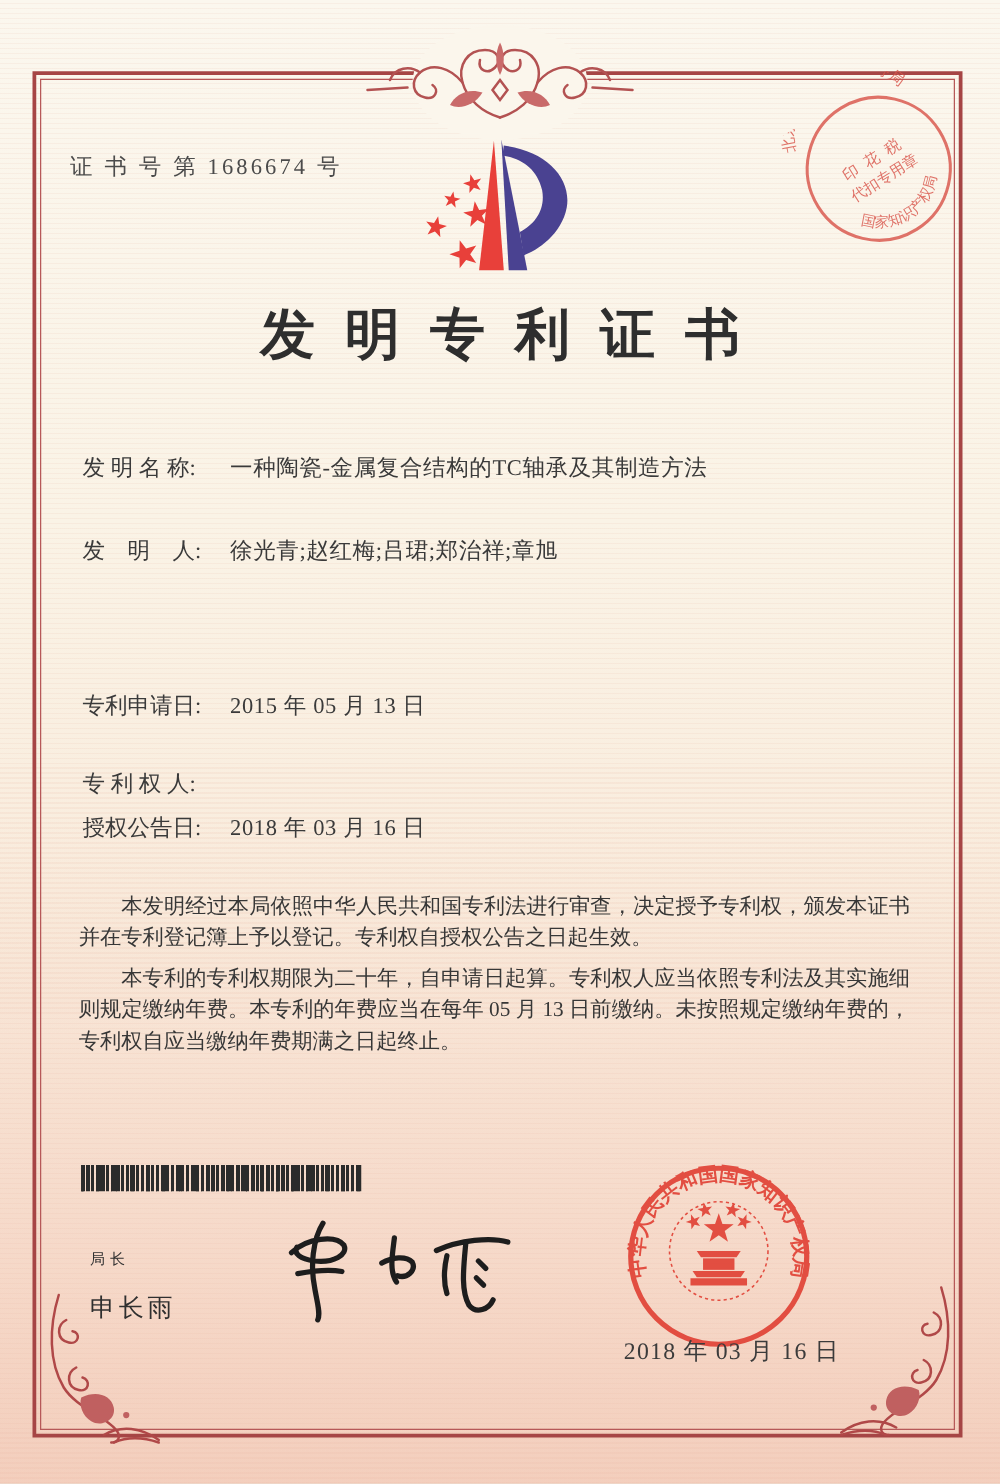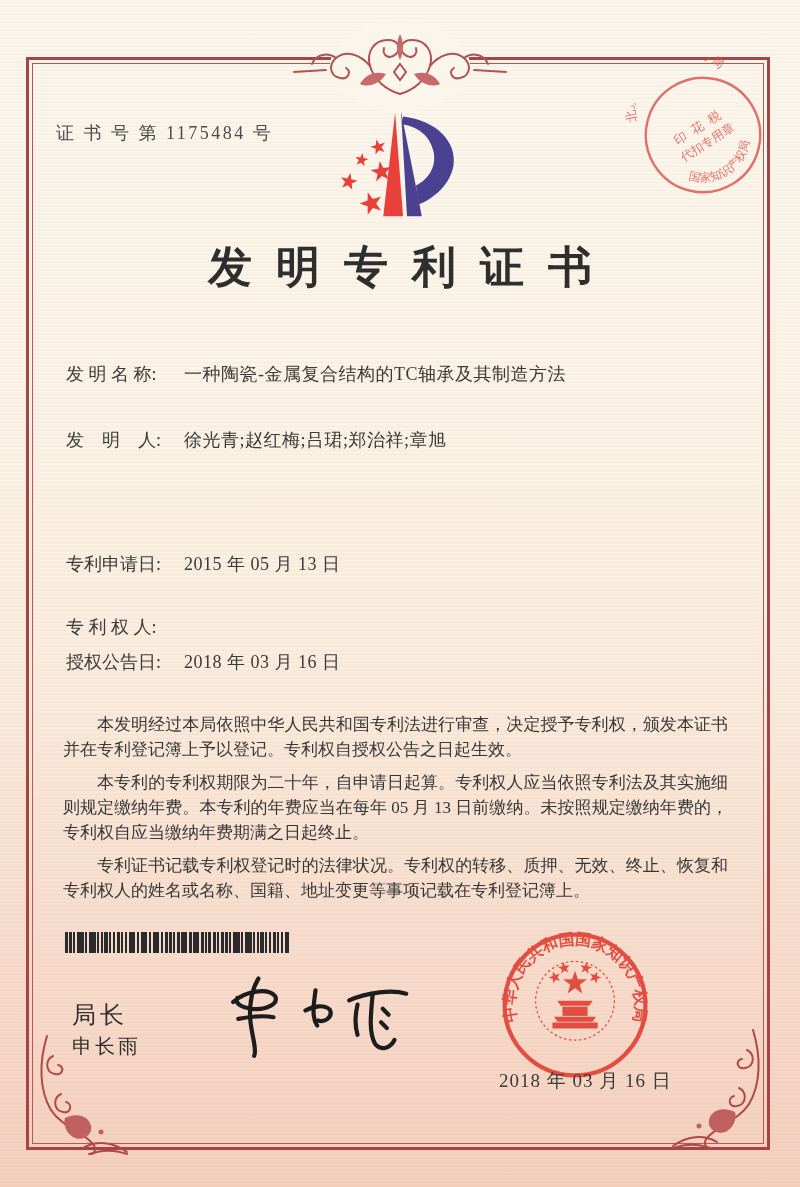--- a/index.html
+++ b/index.html
@@ -47,21 +47,21 @@
     font-size:17px;line-height:25px;color:#373737;text-align:justify;
   }
   .body-text p{margin:0 0 8px 0;text-indent:2em;}
   .barcode{
     position:absolute;left:65px;top:932px;width:224px;height:21px;z-index:3;
     background-image:
       repeating-linear-gradient(90deg,#2b2b2b 0 2px,transparent 2px 4px),
       repeating-linear-gradient(90deg,#2b2b2b 0 1px,transparent 1px 6px),
       repeating-linear-gradient(90deg,#2b2b2b 0 3px,transparent 3px 13px);
   }
-  .director-label{position:absolute;left:72px;top:999px;z-index:3;font-size:24px;color:#2f2f2f;letter-spacing:4px;}
+  .director-label{position:absolute;left:72px;top:999px;z-index:3;font-size:12px;color:#2f2f2f;letter-spacing:4px;}
   .director-name{position:absolute;left:72px;top:1033px;z-index:3;font-size:20px;color:#2f2f2f;letter-spacing:3px;}
   .signature{position:absolute;left:208px;top:958px;z-index:5;}
   .main-seal{position:absolute;left:487px;top:917px;width:176px;height:176px;z-index:4;opacity:0.87;}
   .issue-date{position:absolute;left:499px;top:1068px;z-index:5;font-size:19px;color:#3b3b3b;letter-spacing:1px;}
 </style>
 </head>
 <body>
 
 <div class="page">
 
@@ -111,21 +111,21 @@
       <path d="M30,62 C22,66 22,78 32,80 C40,82 42,72 35,70"></path>
       <path d="M52,116 C66,108 82,110 96,120"></path>
       <path d="M60,122 C72,117 84,118 96,122"></path>
     </g>
     <g fill="#c06060" stroke="none">
       <path d="M34,86 C46,80 58,84 60,94 C62,104 50,110 42,105 C35,101 32,92 34,86 Z"></path>
       <circle cx="70" cy="100" r="2.5"></circle>
     </g>
   </svg>
 
-  <div class="cert-number">证 书 号 第 1175484 号</div>
+  <div class="cert-number">证 书 号 第 1686674 号</div>
 
   <svg class="logo" width="168" height="140" viewBox="0 0 170 140">
     <defs>
       <path id="star-logo" d="M0,-10 L2.35,-3.24 L9.51,-3.09 L3.8,1.24 L5.88,8.09 L0,4 L-5.88,8.09 L-3.8,1.24 L-9.51,-3.09 L-2.35,-3.24 Z"></path>
     </defs>
     <path d="M74,28 L62,133 L82,133 Z" fill="#e8403a"></path>
     <path d="M80,27 L86,133 L101,133 Z" fill="#4a4291"></path>
     <path d="M82,32 C116,36 137,58 133,82 C129,104 109,117 98,121 L95,102 C107,96 116,84 113,68 C109,50 95,42 81,40 Z" fill="#4a4291"></path>
     <g fill="#e8403a">
       <use href="#star-logo" transform="translate(57,63) scale(0.8) rotate(-15)"></use>
@@ -170,21 +170,20 @@
     <span class="flabel">专 利 权 人:</span>
   </div>
   <div class="field f6">
     <span class="flabel">授权公告日:</span>
     <span class="fvalue">2018 年 03 月 16 日</span>
   </div>
 
   <div class="body-text">
     <p>本发明经过本局依照中华人民共和国专利法进行审查，决定授予专利权，颁发本证书并在专利登记簿上予以登记。专利权自授权公告之日起生效。</p>
     <p>本专利的专利权期限为二十年，自申请日起算。专利权人应当依照专利法及其实施细则规定缴纳年费。本专利的年费应当在每年 05 月 13 日前缴纳。未按照规定缴纳年费的，专利权自应当缴纳年费期满之日起终止。</p>
-    <p>专利证书记载专利权登记时的法律状况。专利权的转移、质押、无效、终止、恢复和专利权人的姓名或名称、国籍、地址变更等事项记载在专利登记簿上。</p>
   </div>
 
   <div class="barcode"></div>
 
   <div class="director-label">局长</div>
   <div class="director-name">申长雨</div>
 
   <svg class="signature" width="210" height="110" viewBox="0 0 250 110">
     <g stroke="#1d1d1d" stroke-width="5" fill="none" stroke-linecap="round" stroke-linejoin="round">
       <path d="M60,14 C50,30 48,55 52,75 C54,88 58,100 55,106"></path>

